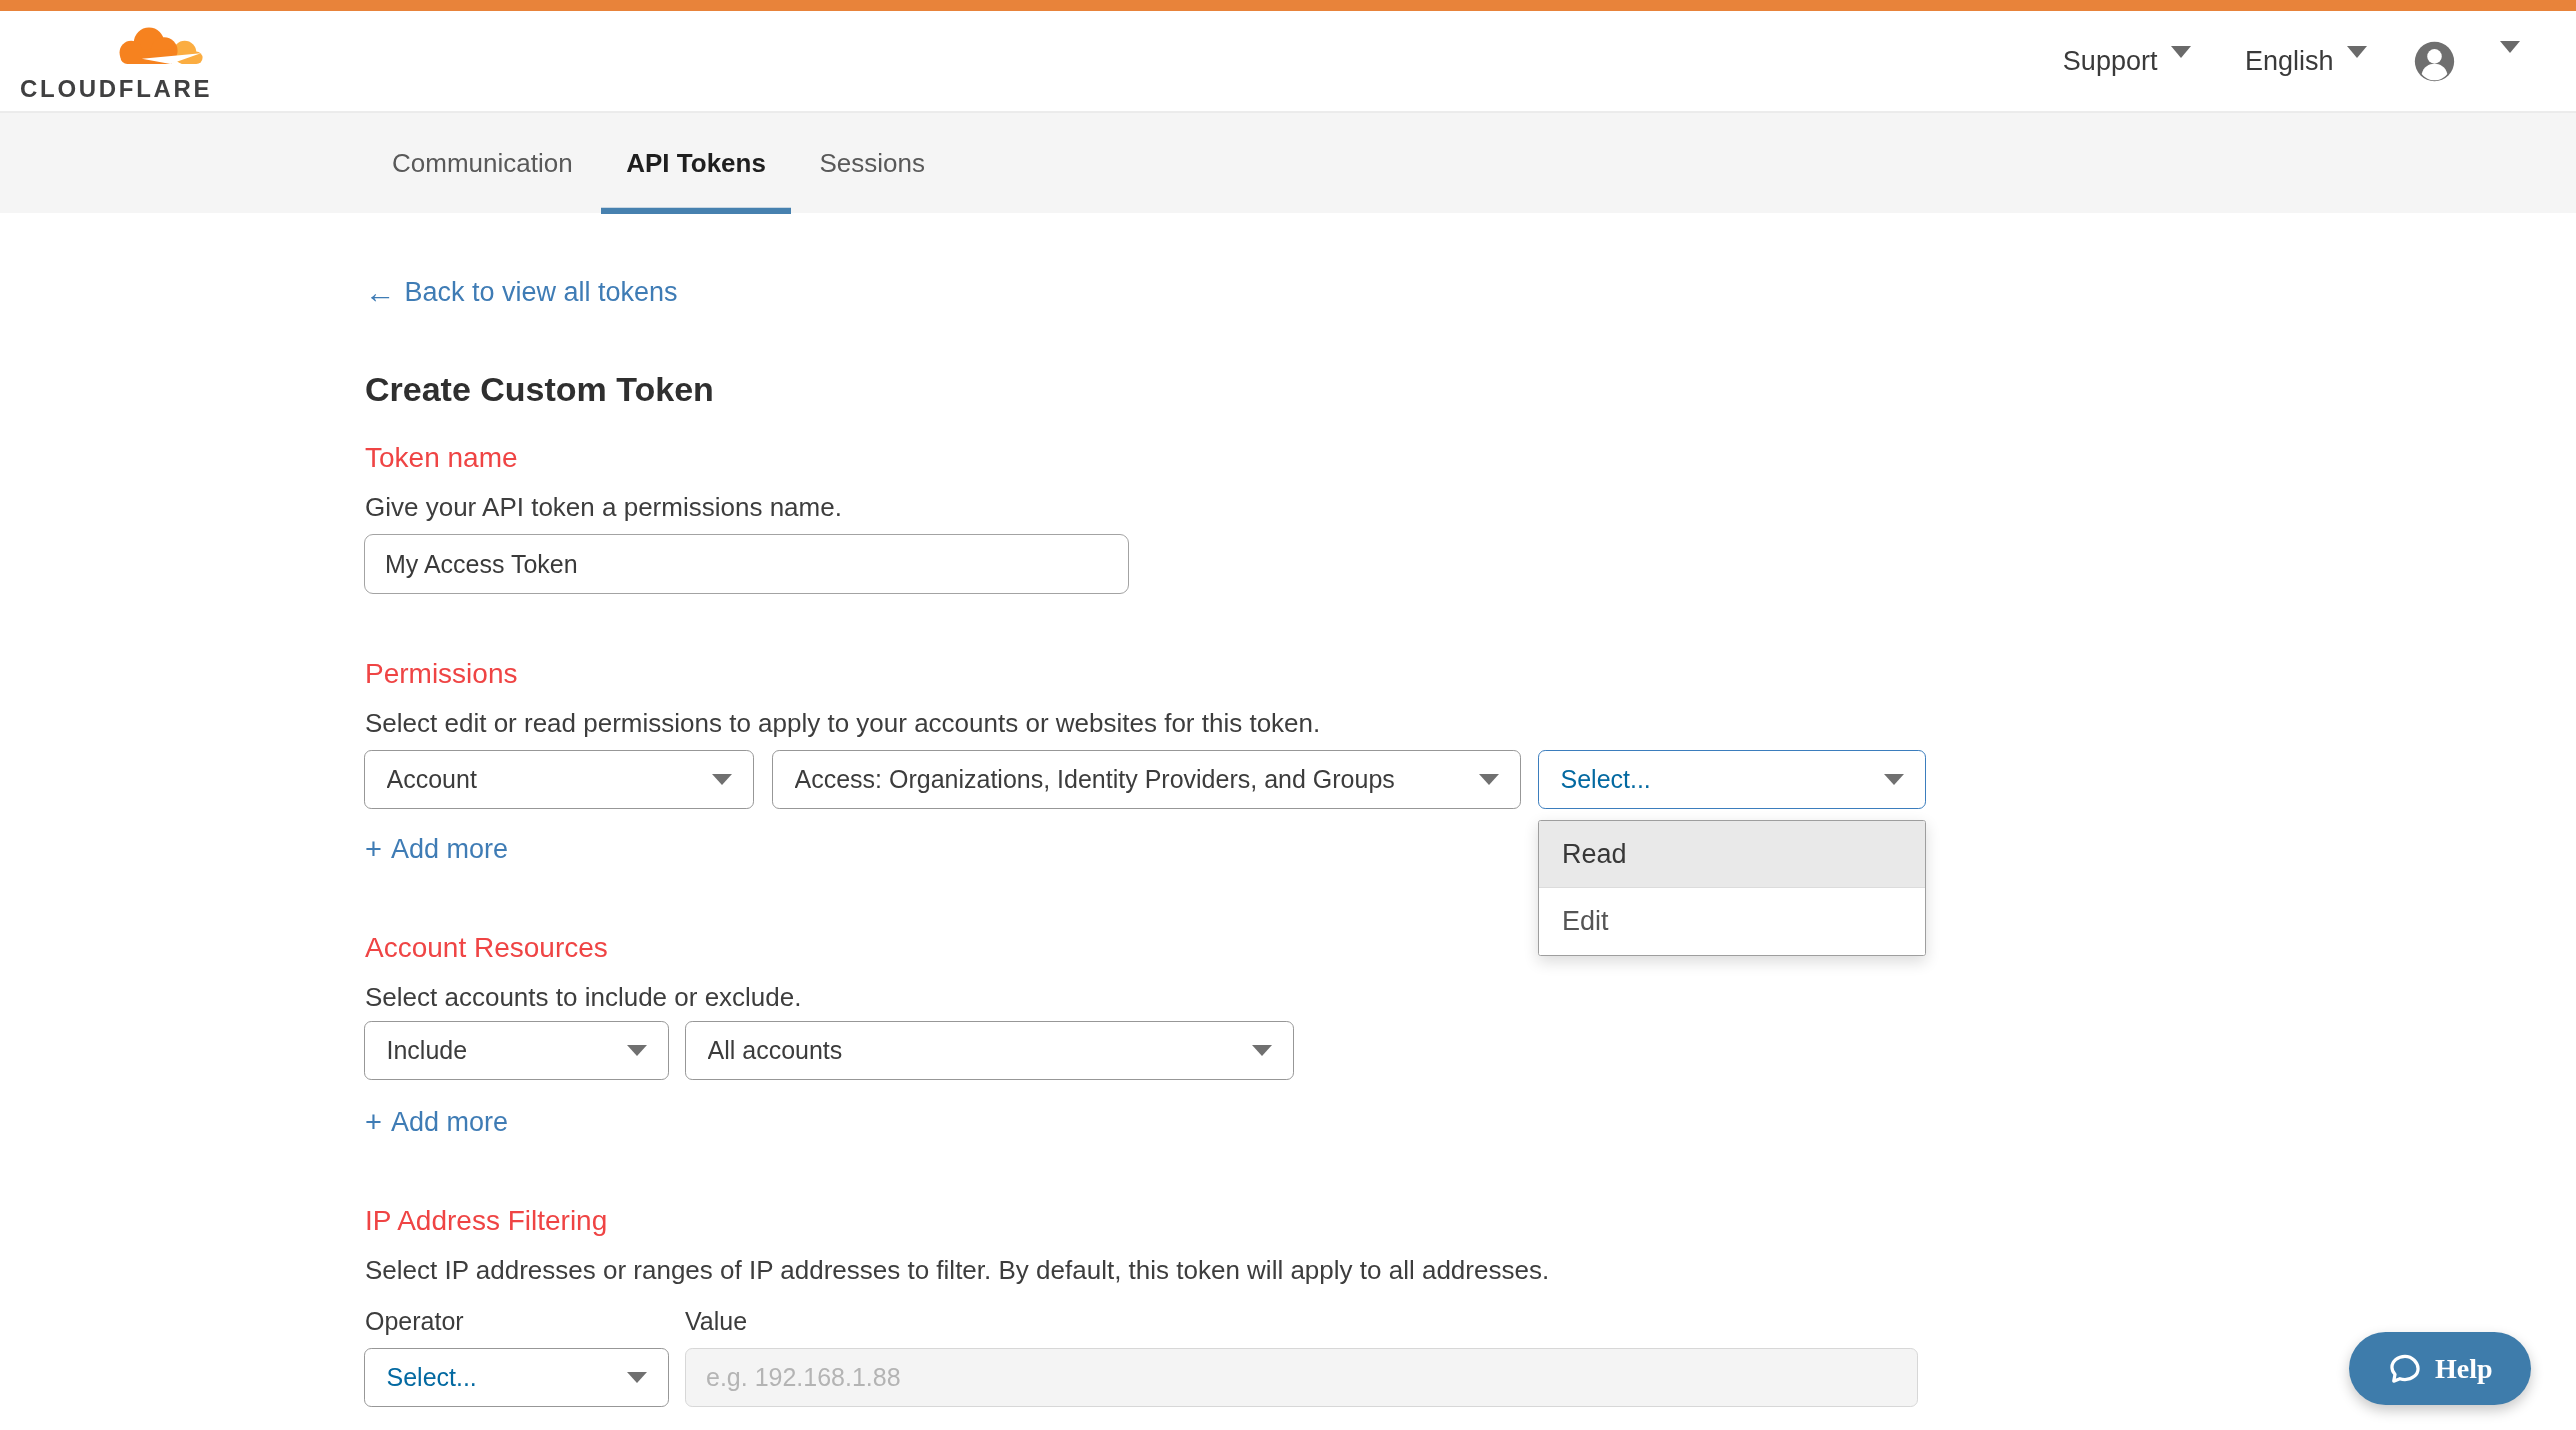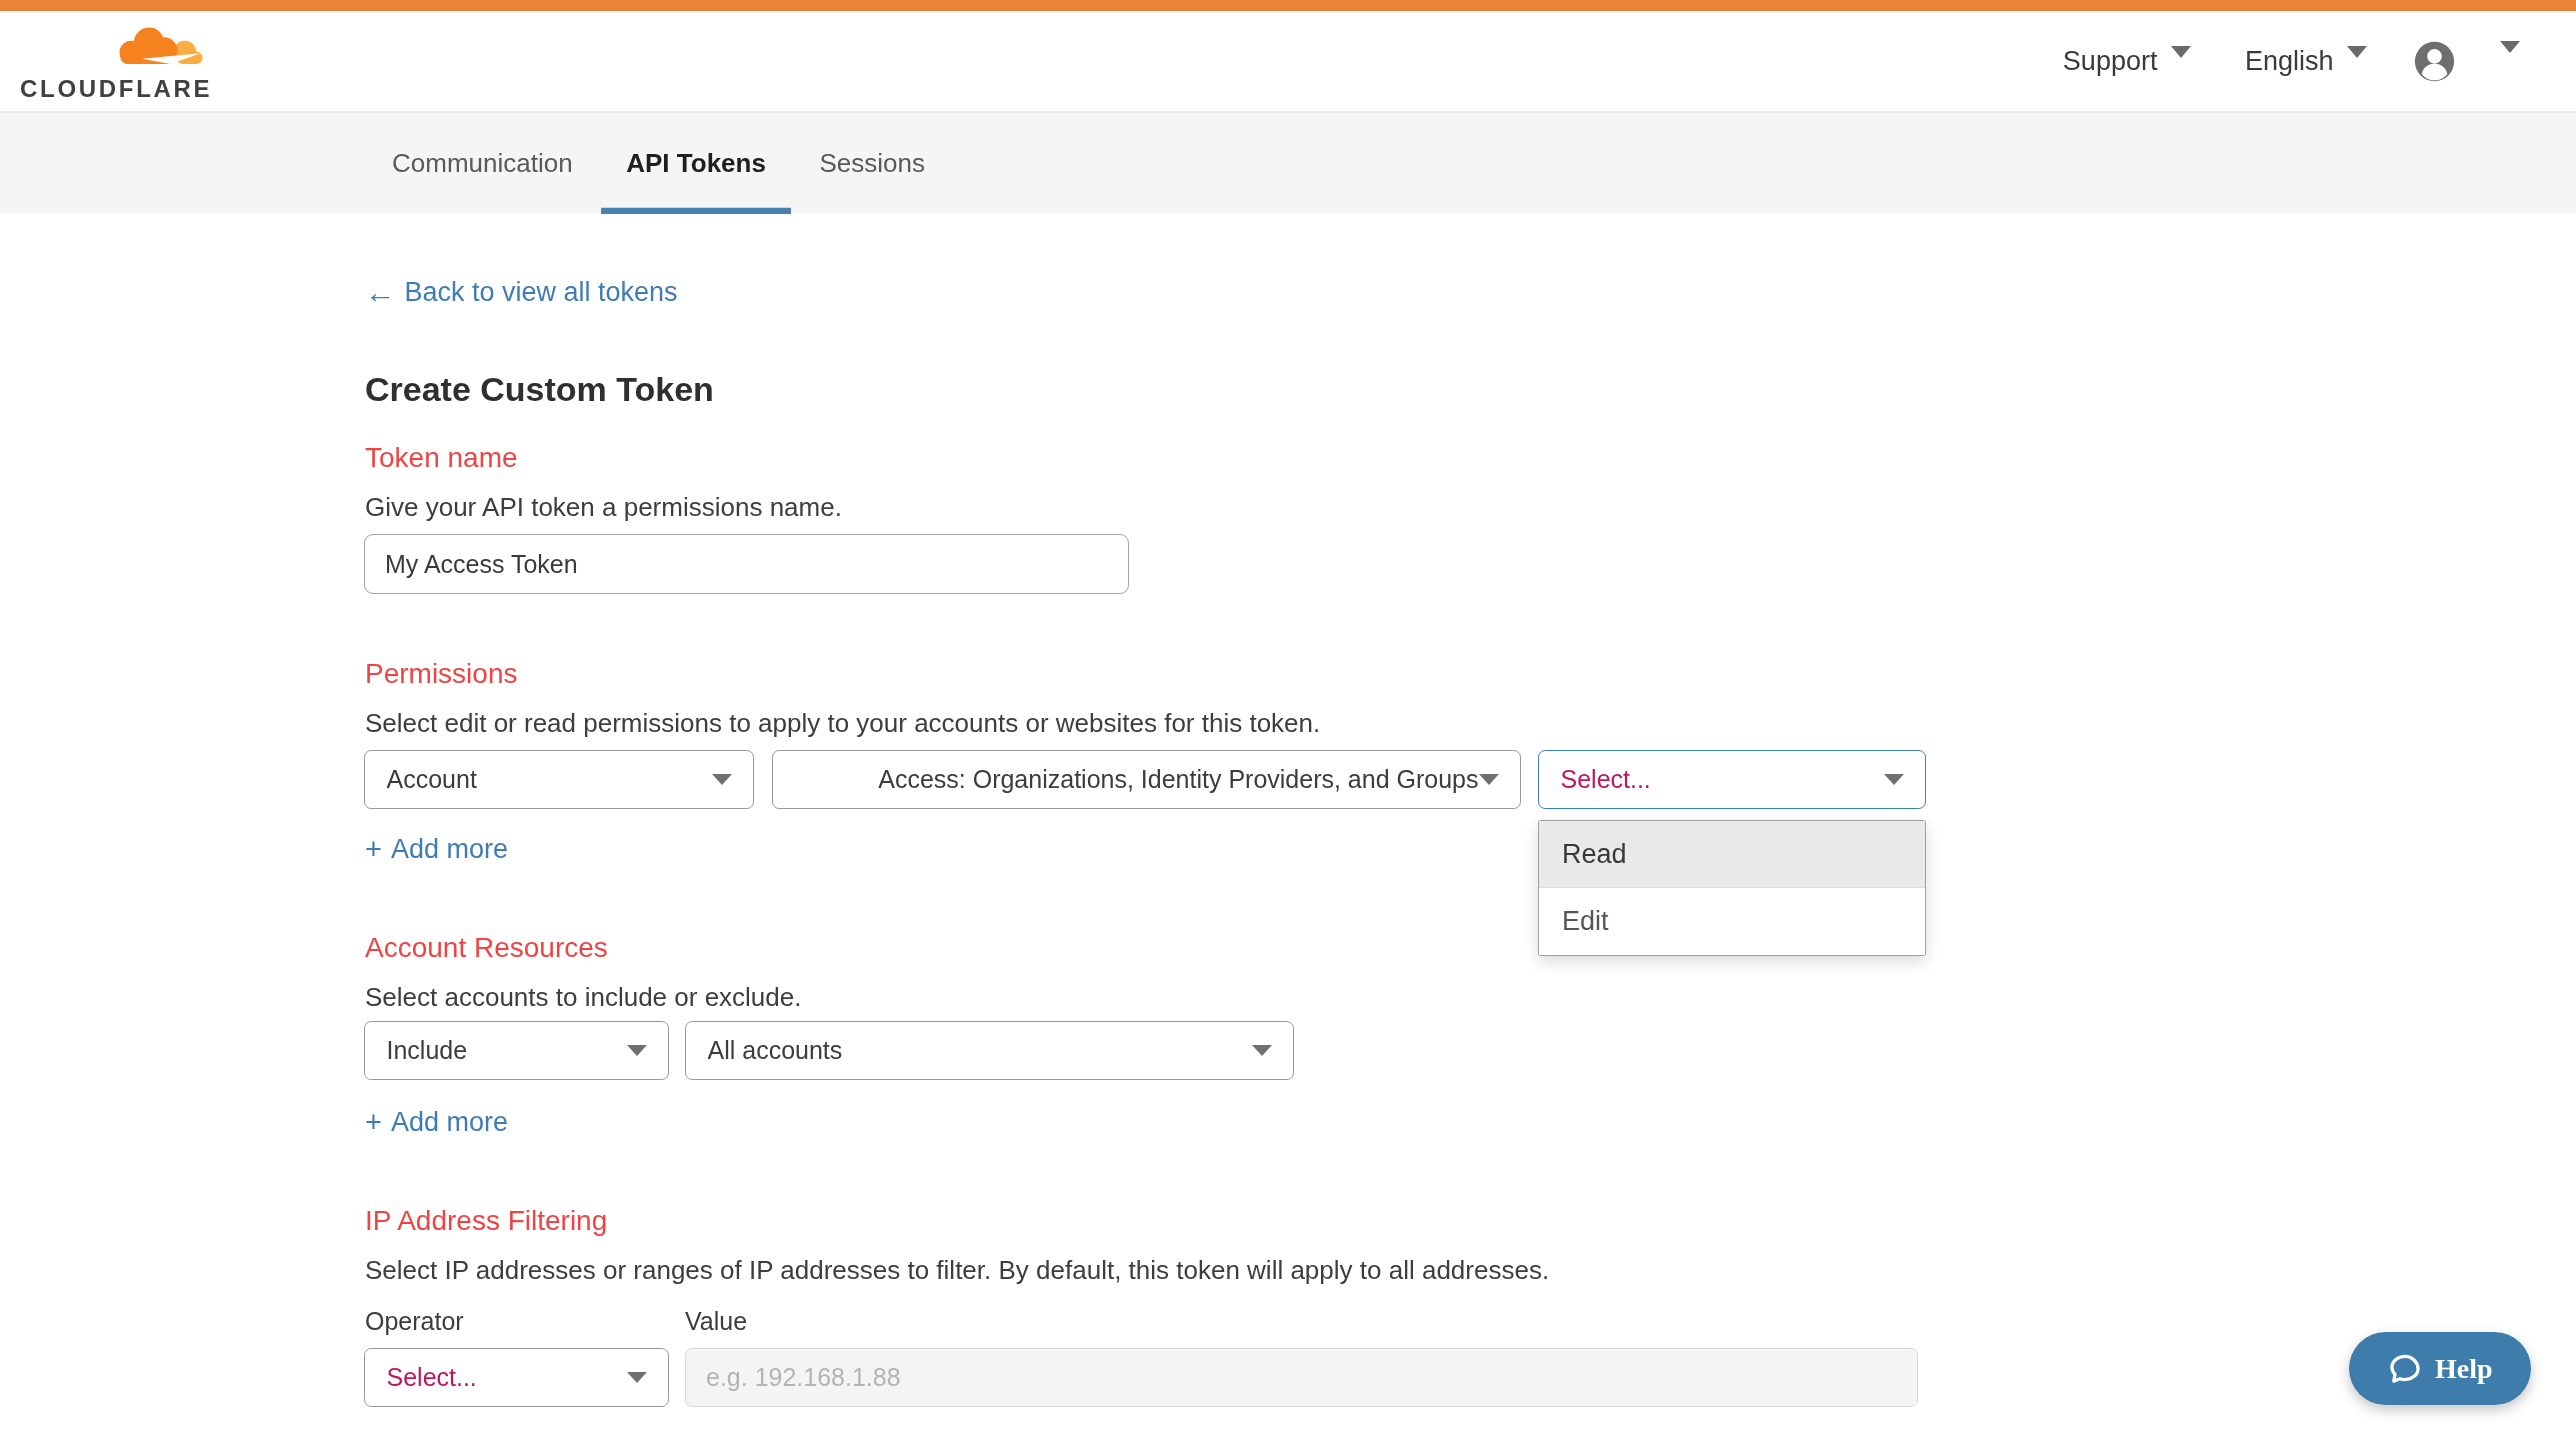--- a/index.html
+++ b/index.html
@@ -73,21 +73,21 @@
     background: #f4f4f4; border-color: #d7d7d7; border-radius: 7.2px; color: #0369a1;
   }
   .text-input--disabled::placeholder { color: #b4b4b4; }
   .select {
     position: absolute; height: 59px;
     background: #fff; border: 1.8px solid #979797; border-radius: 7.2px;
     display: flex; align-items: center; justify-content: space-between;
     padding: 0 21.5px; cursor: pointer;
   }
   .select-value { font-size: 25px; color: #3c3c3c; white-space: nowrap; overflow: hidden; }
-  .select-value--placeholder { color: #be185d; }
+  .select-value--placeholder { color: #0369a1; }
   .select .caret { border-left-width: 10px; border-right-width: 10px; border-top-width: 11.7px; border-top-color: #707070; }
   .select--focus { border-color: #3b7dbd; }
 
   
   .menu {
     position: absolute; left: 1538px; top: 820px; width: 388px;
     background: #fff; border: 1.8px solid #9e9e9e; border-radius: 2.7px;
     box-shadow: 0 5.4px 14.4px rgba(0,0,0,0.14); z-index: 10; overflow: hidden;
   }
   .menu-option {
@@ -166,21 +166,21 @@
 <div class="abs desc" style="left:365px; top:492px;">Give your API token a permissions name.</div>
 <input class="text-input" style="left: 364px; top: 534px; width: 765px; height: 60px;" type="text" value="My Access Token">
 
 <div class="abs h2" style="left:365px; top:658px;">Permissions</div>
 <div class="abs desc" style="left:365px; top:708px;">Select edit or read permissions to apply to your accounts or websites for this token.</div>
 
 <div class="select" style="left:364px; top:750px; width:390px;">
   <span class="select-value">Account</span>
   <span class="caret"></span>
 </div>
-<div class="select" style="left:772px; top:750px; width:749px;justify-content:flex-end;">
+<div class="select" style="left:772px; top:750px; width:749px;">
   <span class="select-value">Access: Organizations, Identity Providers, and Groups</span>
   <span class="caret"></span>
 </div>
 <div class="select select--focus" style="left:1538px; top:750px; width:388px;">
   <span class="select-value select-value--placeholder">Select...</span>
   <span class="caret"></span>
 </div>
 
 <div class="menu">
   <div class="menu-option menu-option--highlighted">Read</div>

